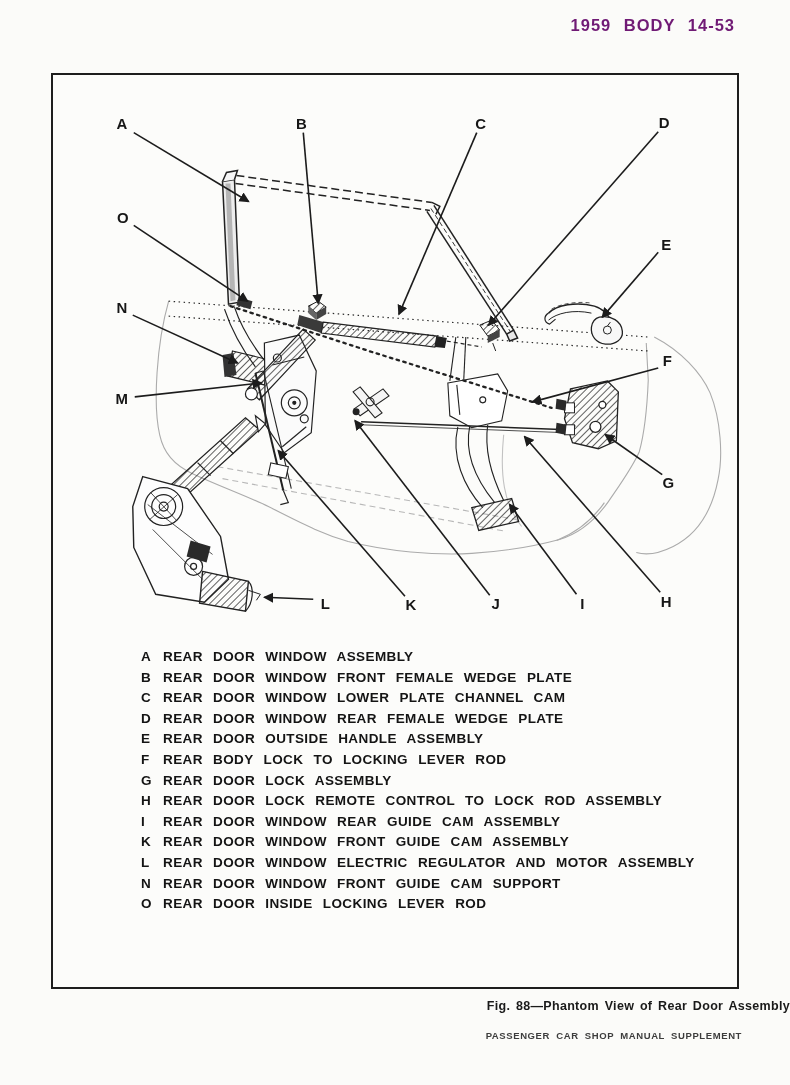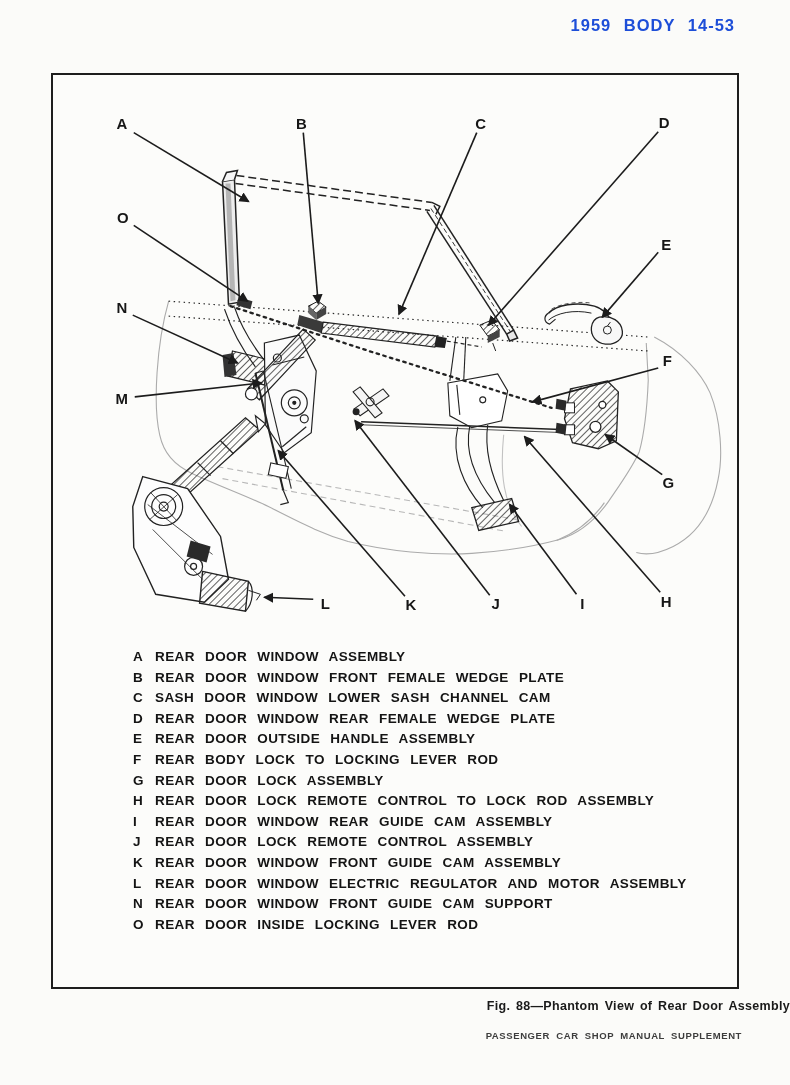--- a/index.html
+++ b/index.html
@@ -5,29 +5,29 @@
   html,body{margin:0;padding:0;}
   body{
     width:790px;height:1085px;position:relative;
     background:#fbfbf9;
     font-family:"Liberation Sans", sans-serif;
     color:#1c1c1c;overflow:hidden;
   }
   .header{
     position:absolute;top:16px;right:55px;
     font-size:16.5px;font-weight:bold;letter-spacing:1px;word-spacing:7px;
-    color:#1d4ed8;
+    color:#701a75;
   }
   .frame{
     position:absolute;left:51px;top:73px;width:684px;height:912px;
     border:2px solid #1d1d1d;background:#fcfcfa;
   }
   .diagram{position:absolute;left:0;top:0;}
   .legend{
-    position:absolute;left:80px;top:572px;width:560px;
+    position:absolute;left:88px;top:572px;width:560px;
   }
   .legend-row{
     height:20.6px;line-height:20.6px;white-space:nowrap;
     font-size:13.5px;font-weight:bold;letter-spacing:0.4px;word-spacing:6px;
     color:#141414;
   }
   .legend-letter{display:inline-block;width:22px;}
   .caption{
     position:absolute;top:999px;left:0;width:790px;text-align:right;
     font-size:12.5px;font-weight:bold;letter-spacing:0.3px;word-spacing:2px;
@@ -238,28 +238,27 @@
         <line x1="80" y1="240" x2="185" y2="288" stroke="#1c1c1c" stroke-width="1.6" marker-end="url(#arr)"></line>
         <text x="69" y="237.5" text-anchor="middle" class="callout">N</text>
         <line x1="81" y1="150" x2="195" y2="226" stroke="#1c1c1c" stroke-width="1.6" marker-end="url(#arr)"></line>
         <text x="70" y="147.5" text-anchor="middle" class="callout">O</text>
       </g>
   </svg>
 
   <div class="legend">
       <div class="legend-row"><span class="legend-letter">A</span><span>REAR DOOR WINDOW ASSEMBLY</span></div>
       <div class="legend-row"><span class="legend-letter">B</span><span>REAR DOOR WINDOW FRONT FEMALE WEDGE PLATE</span></div>
-      <div class="legend-row"><span class="legend-letter">C</span><span>SASH DOOR WINDOW LOWER SASH CHANNEL CAM</span></div>
+      <div class="legend-row"><span class="legend-letter">C</span><span>REAR DOOR WINDOW LOWER PLATE CHANNEL CAM</span></div>
       <div class="legend-row"><span class="legend-letter">D</span><span>REAR DOOR WINDOW REAR FEMALE WEDGE PLATE</span></div>
       <div class="legend-row"><span class="legend-letter">E</span><span>REAR DOOR OUTSIDE HANDLE ASSEMBLY</span></div>
       <div class="legend-row"><span class="legend-letter">F</span><span>REAR BODY LOCK TO LOCKING LEVER ROD</span></div>
       <div class="legend-row"><span class="legend-letter">G</span><span>REAR DOOR LOCK ASSEMBLY</span></div>
       <div class="legend-row"><span class="legend-letter">H</span><span>REAR DOOR LOCK REMOTE CONTROL TO LOCK ROD ASSEMBLY</span></div>
       <div class="legend-row"><span class="legend-letter">I</span><span>REAR DOOR WINDOW REAR GUIDE CAM ASSEMBLY</span></div>
-      <div class="legend-row"><span class="legend-letter">J</span><span>REAR DOOR LOCK REMOTE CONTROL ASSEMBLY</span></div>
       <div class="legend-row"><span class="legend-letter">K</span><span>REAR DOOR WINDOW FRONT GUIDE CAM ASSEMBLY</span></div>
       <div class="legend-row"><span class="legend-letter">L</span><span>REAR DOOR WINDOW ELECTRIC REGULATOR AND MOTOR ASSEMBLY</span></div>
       <div class="legend-row"><span class="legend-letter">N</span><span>REAR DOOR WINDOW FRONT GUIDE CAM SUPPORT</span></div>
       <div class="legend-row"><span class="legend-letter">O</span><span>REAR DOOR INSIDE LOCKING LEVER ROD</span></div>
     </div>
 </div>
 
 <div class="caption">Fig. 88—Phantom View of Rear Door Assembly</div>
 <div class="footer">PASSENGER CAR SHOP MANUAL SUPPLEMENT</div>
 

